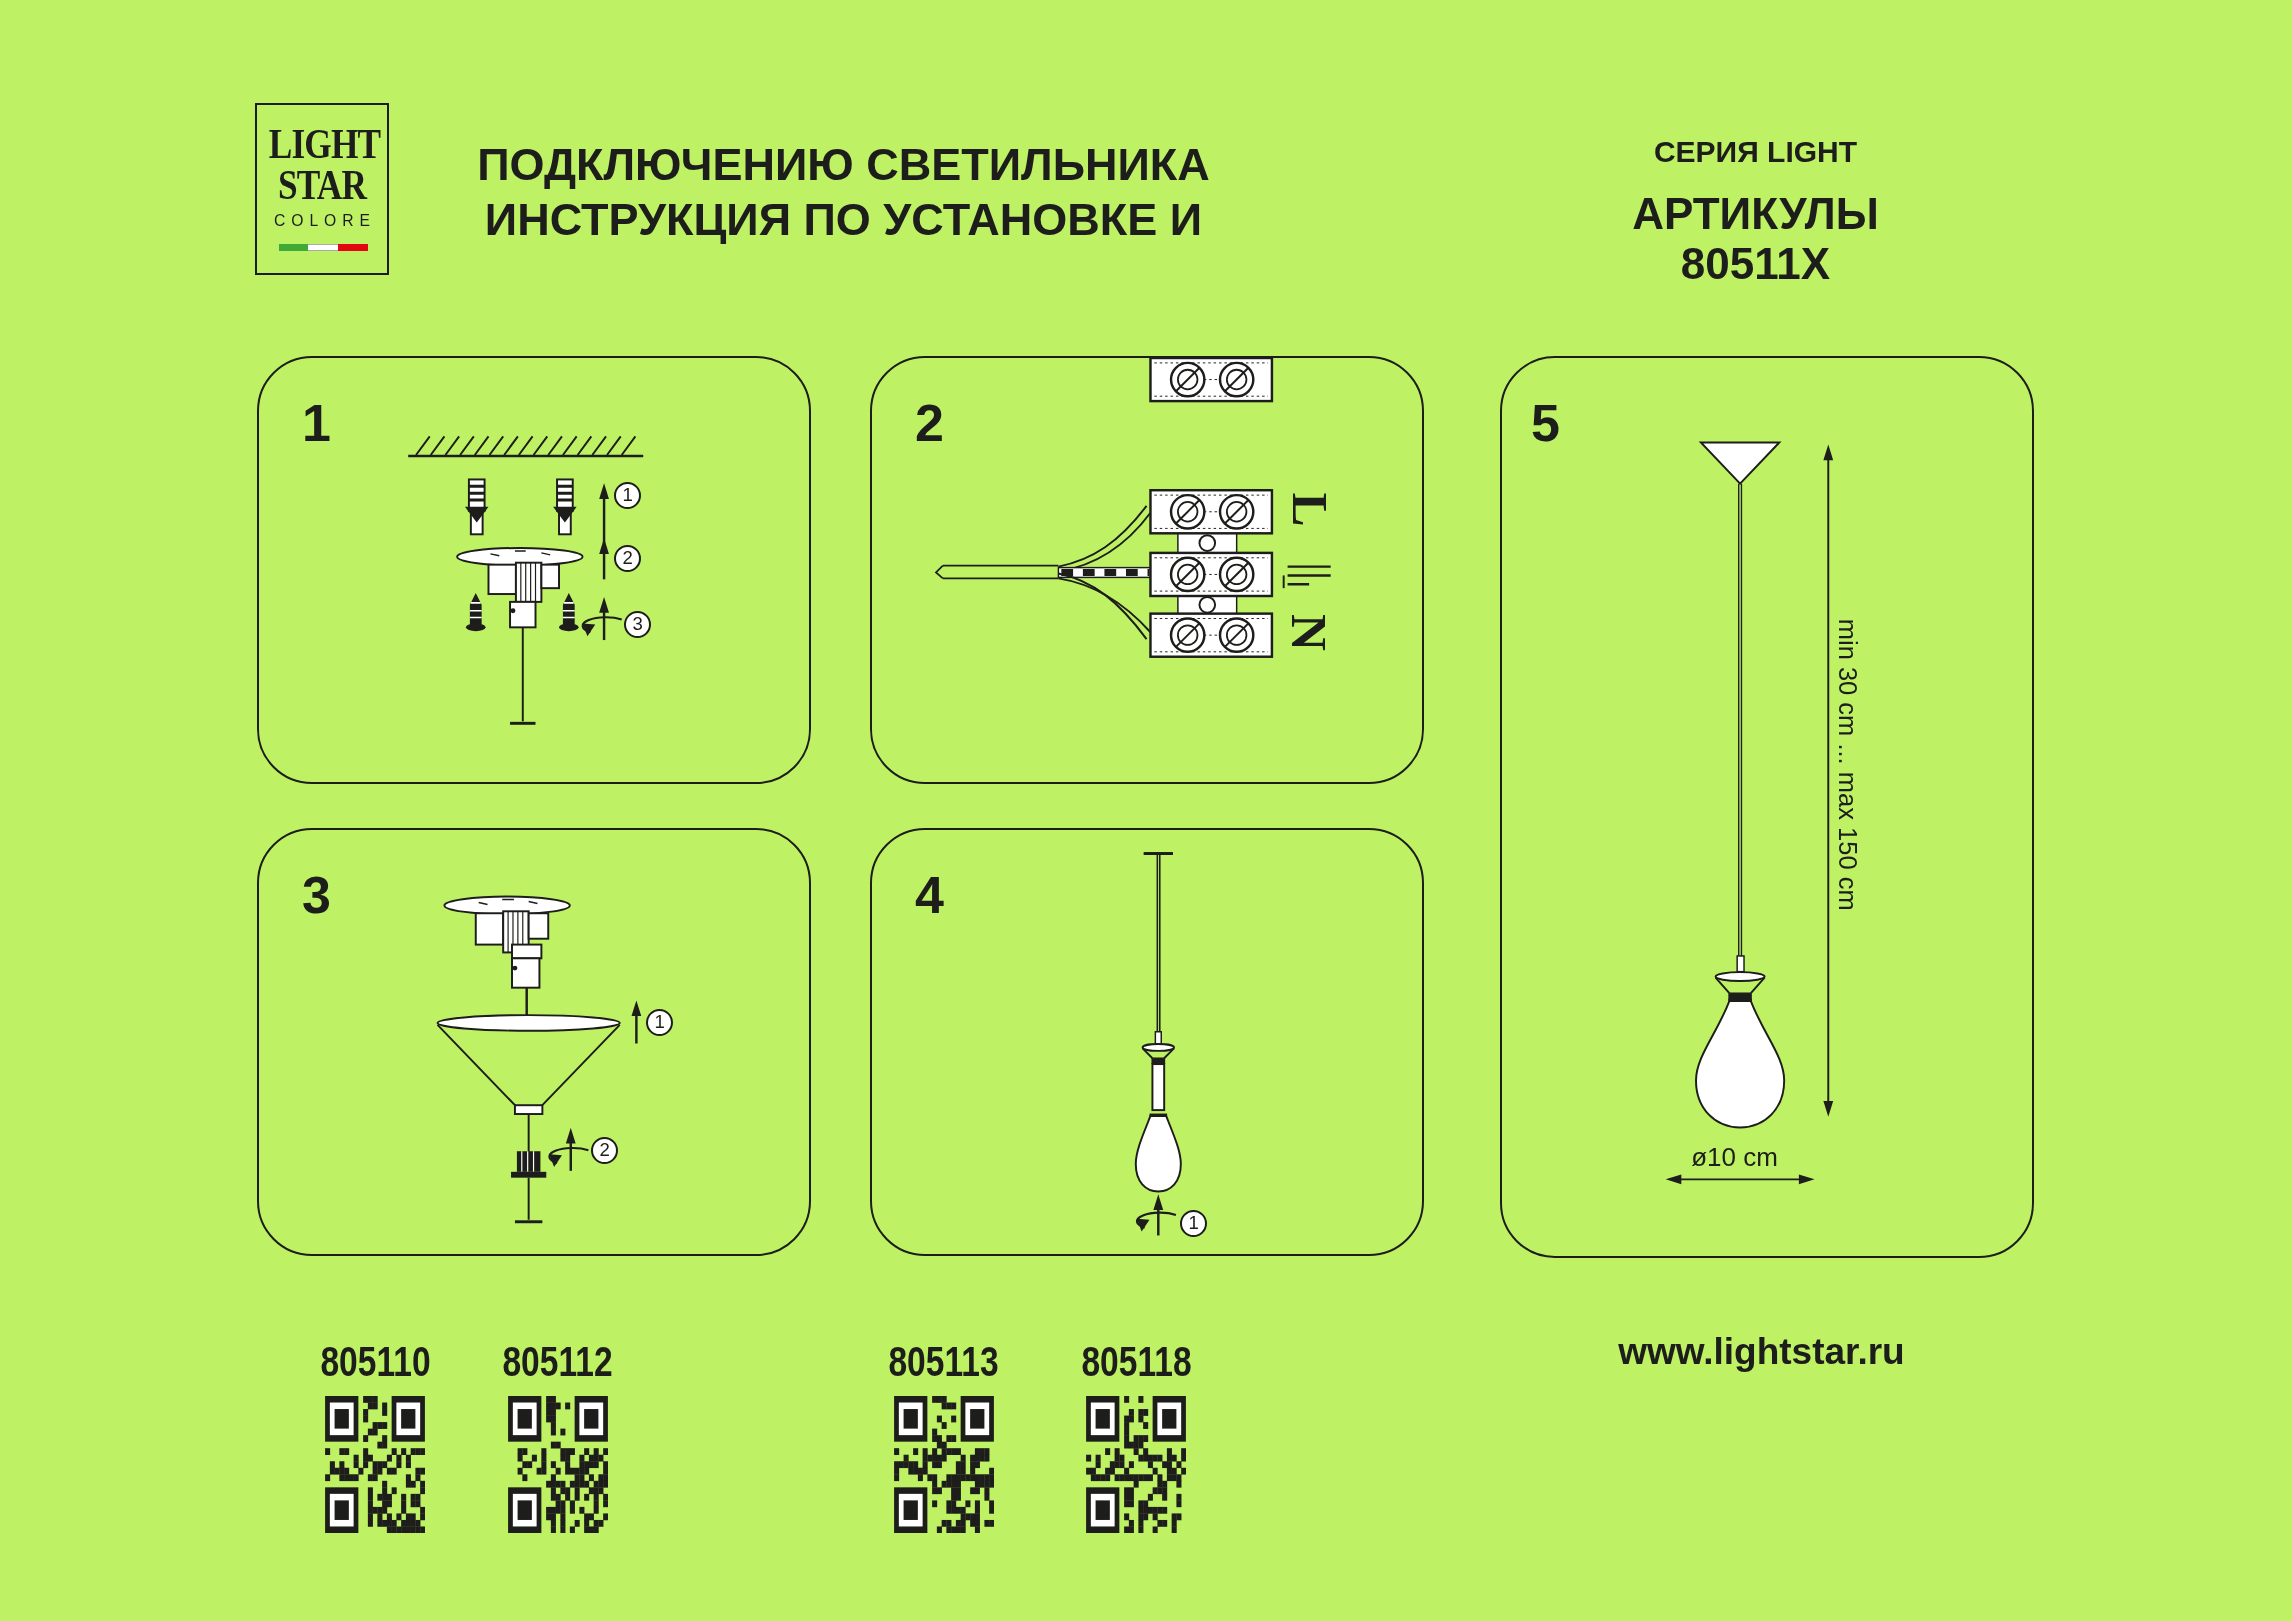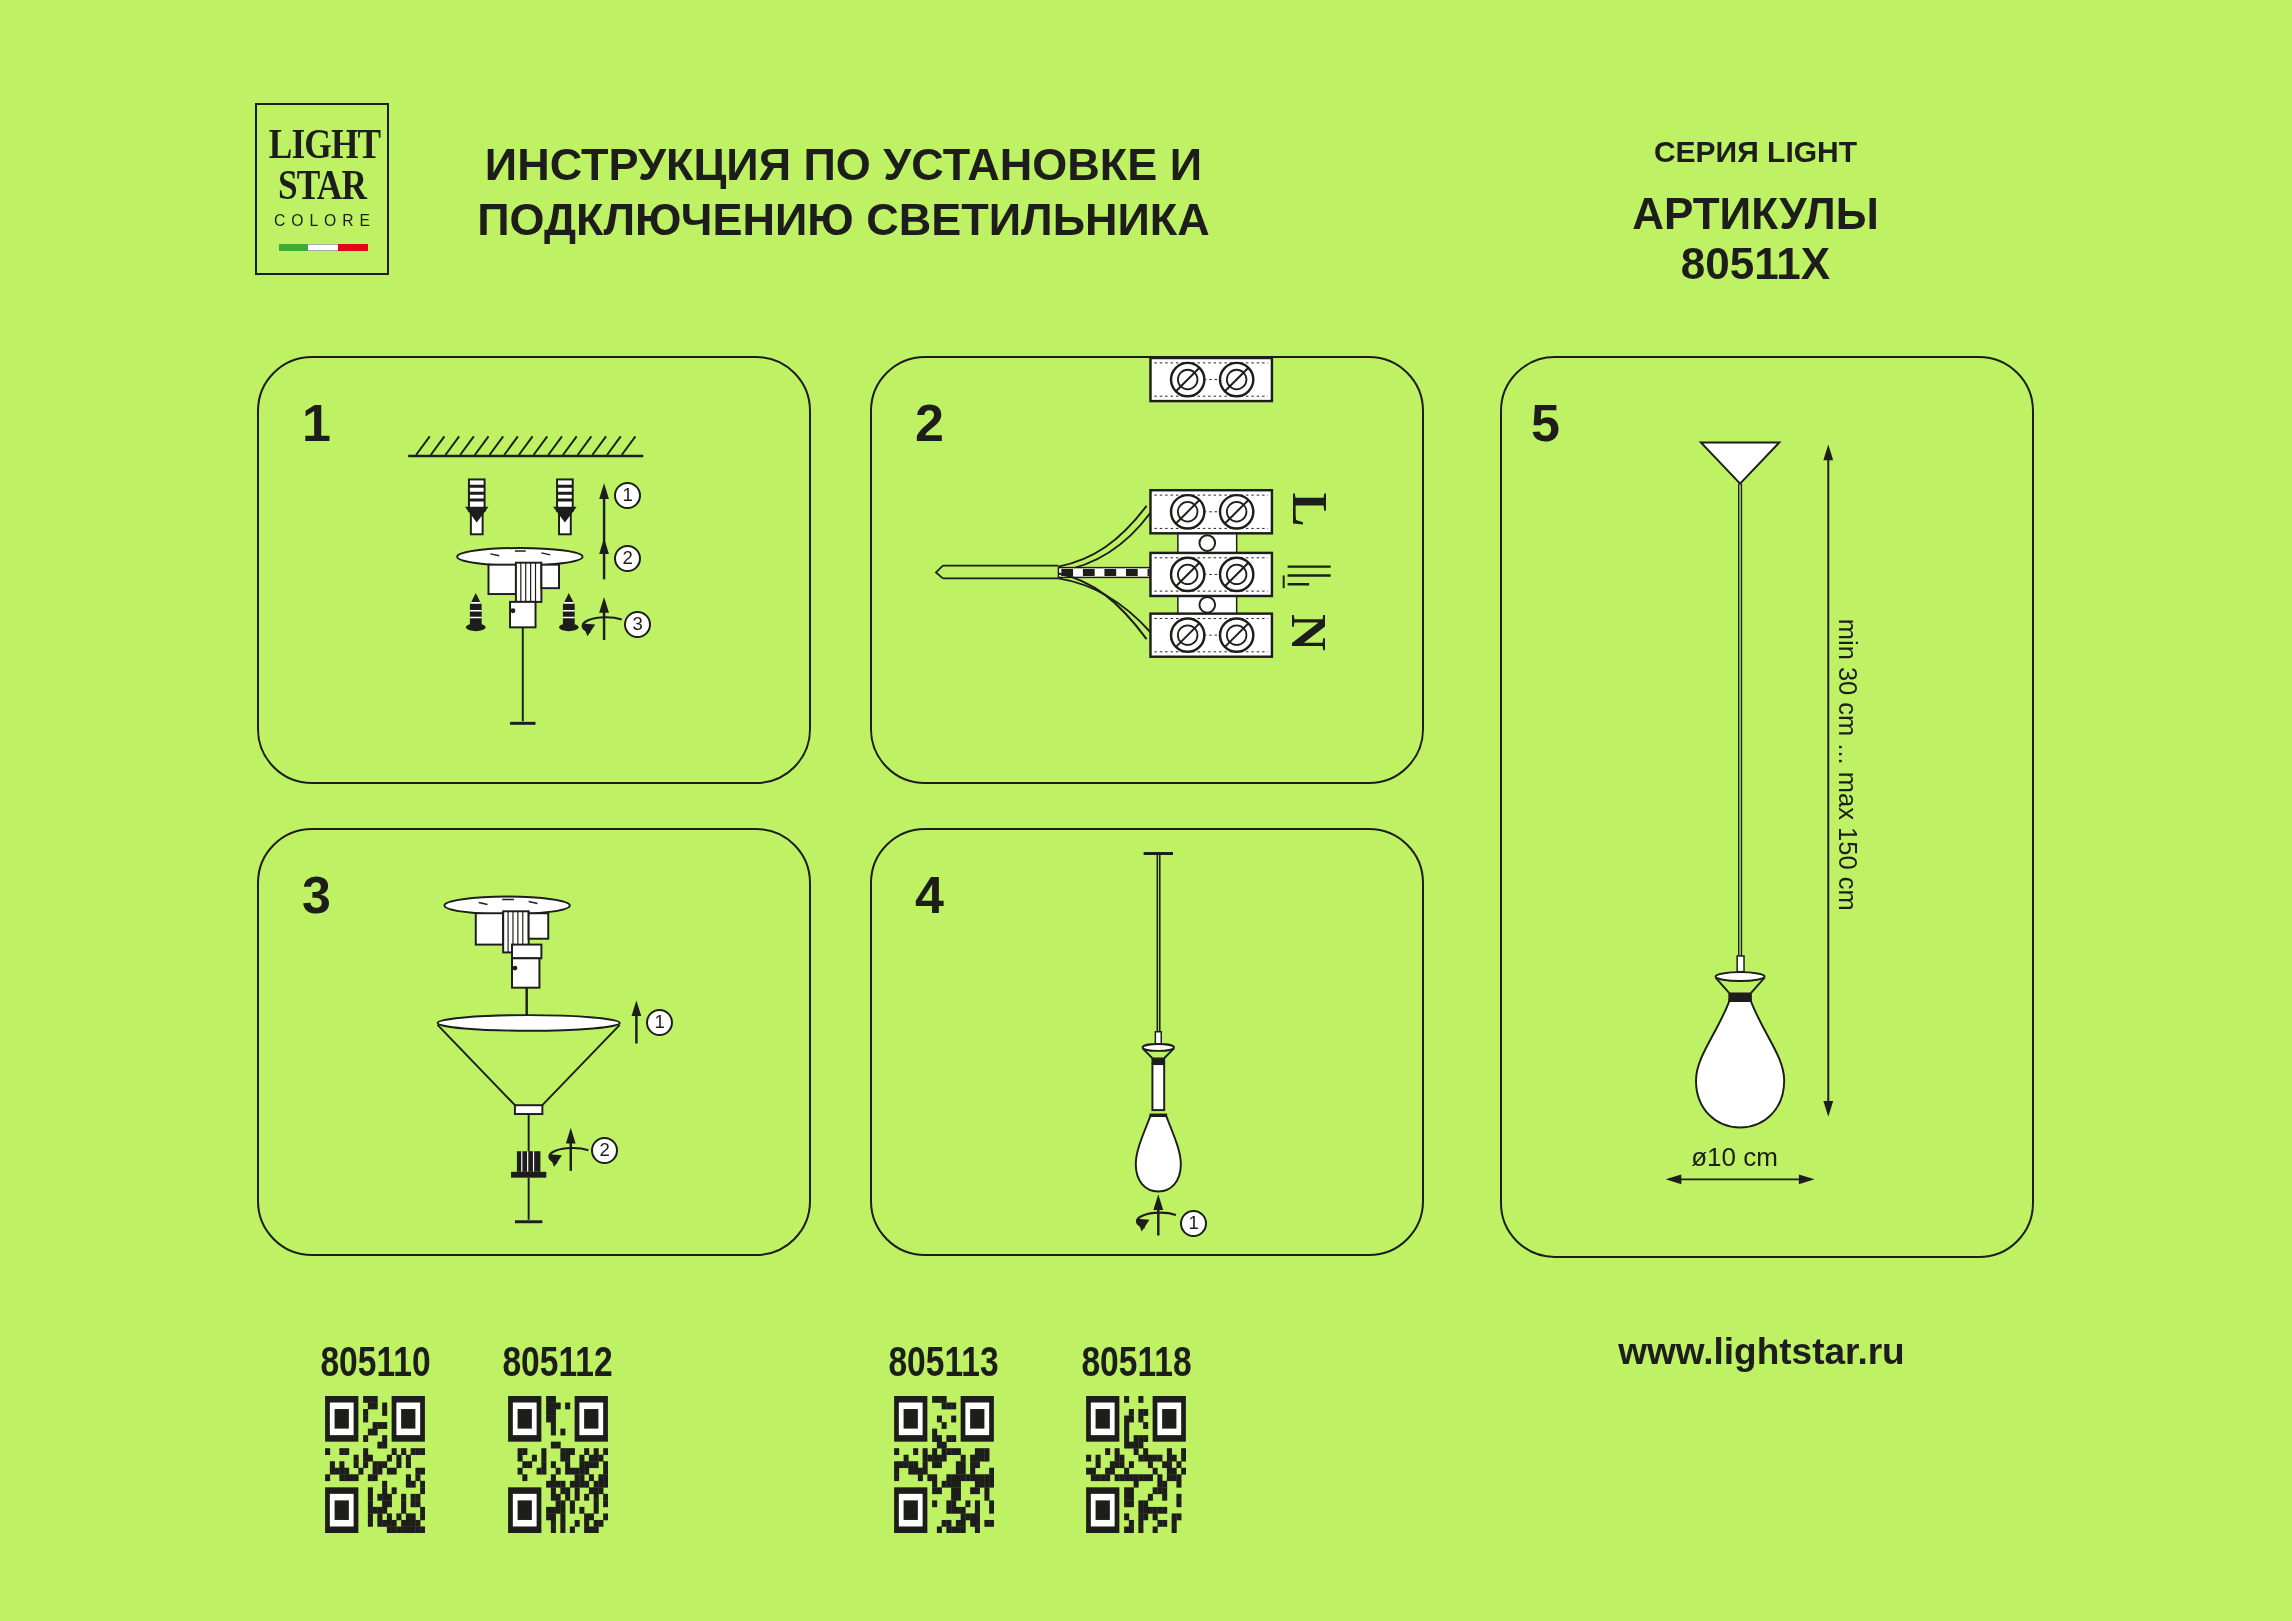--- a/index.html
+++ b/index.html
@@ -58,22 +58,22 @@
     <div class="logo-star">STAR</div>
     <div class="logo-group">COLORE</div>
     <div class="flag">
       <span style="background:#3faa35"></span>
       <span style="background:#ffffff;border-top:1px solid #aaa;border-bottom:1px solid #aaa;box-sizing:border-box"></span>
       <span style="background:#e30613"></span>
     </div>
   </div>
 
   <div class="title">
+    <div>ПОДКЛЮЧЕНИЮ СВЕТИЛЬНИКА</div>
     <div>ИНСТРУКЦИЯ ПО УСТАНОВКЕ И</div>
-    <div>ПОДКЛЮЧЕНИЮ СВЕТИЛЬНИКА</div>
   </div>
   <div class="series">СЕРИЯ LIGHT</div>
   <div class="articles-heading">АРТИКУЛЫ 80511X</div>
 
   <section class="panel p1">
     <div class="step-num">1</div>
     <svg width="554" height="428" viewBox="0 0 565 437">
       <g stroke="#1d1d1b" fill="none" stroke-width="2" stroke-linecap="butt">
         <path d="M152 100 H392" stroke-width="2.5"></path>
         <path d="M160 99 l14 -19 M175 99 l14 -19 M190 99 l14 -19 M205 99 l14 -19 M220 99 l14 -19 M235 99 l14 -19 M250 99 l14 -19 M265 99 l14 -19 M280 99 l14 -19 M295 99 l14 -19 M310 99 l14 -19 M325 99 l14 -19 M340 99 l14 -19 M355 99 l14 -19 M370 99 l14 -19"></path>

